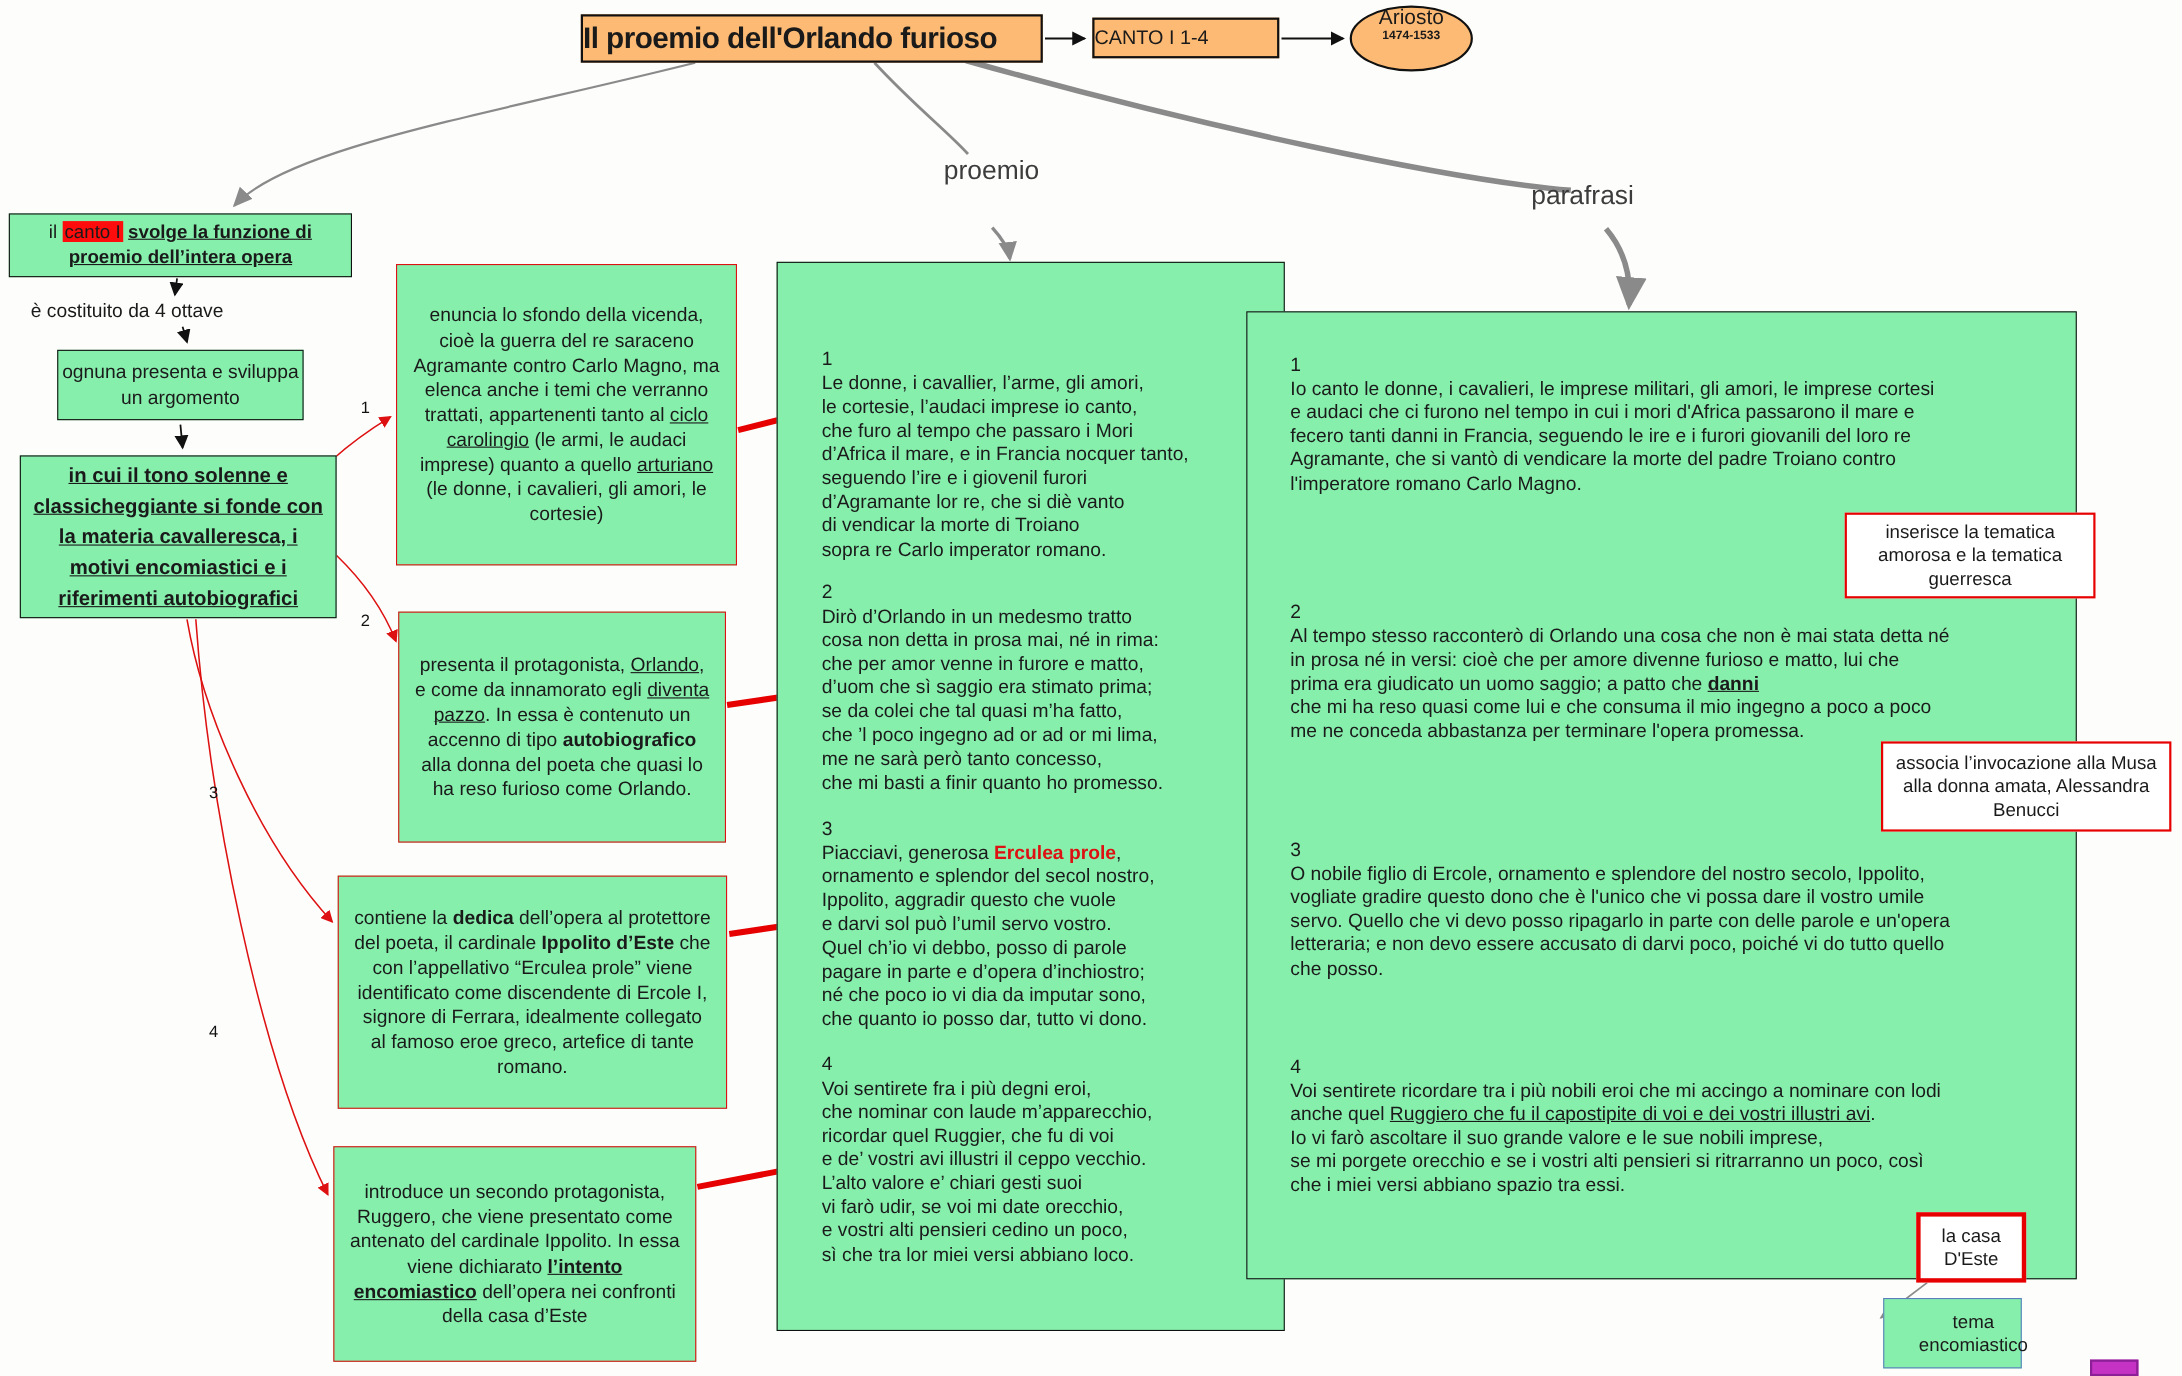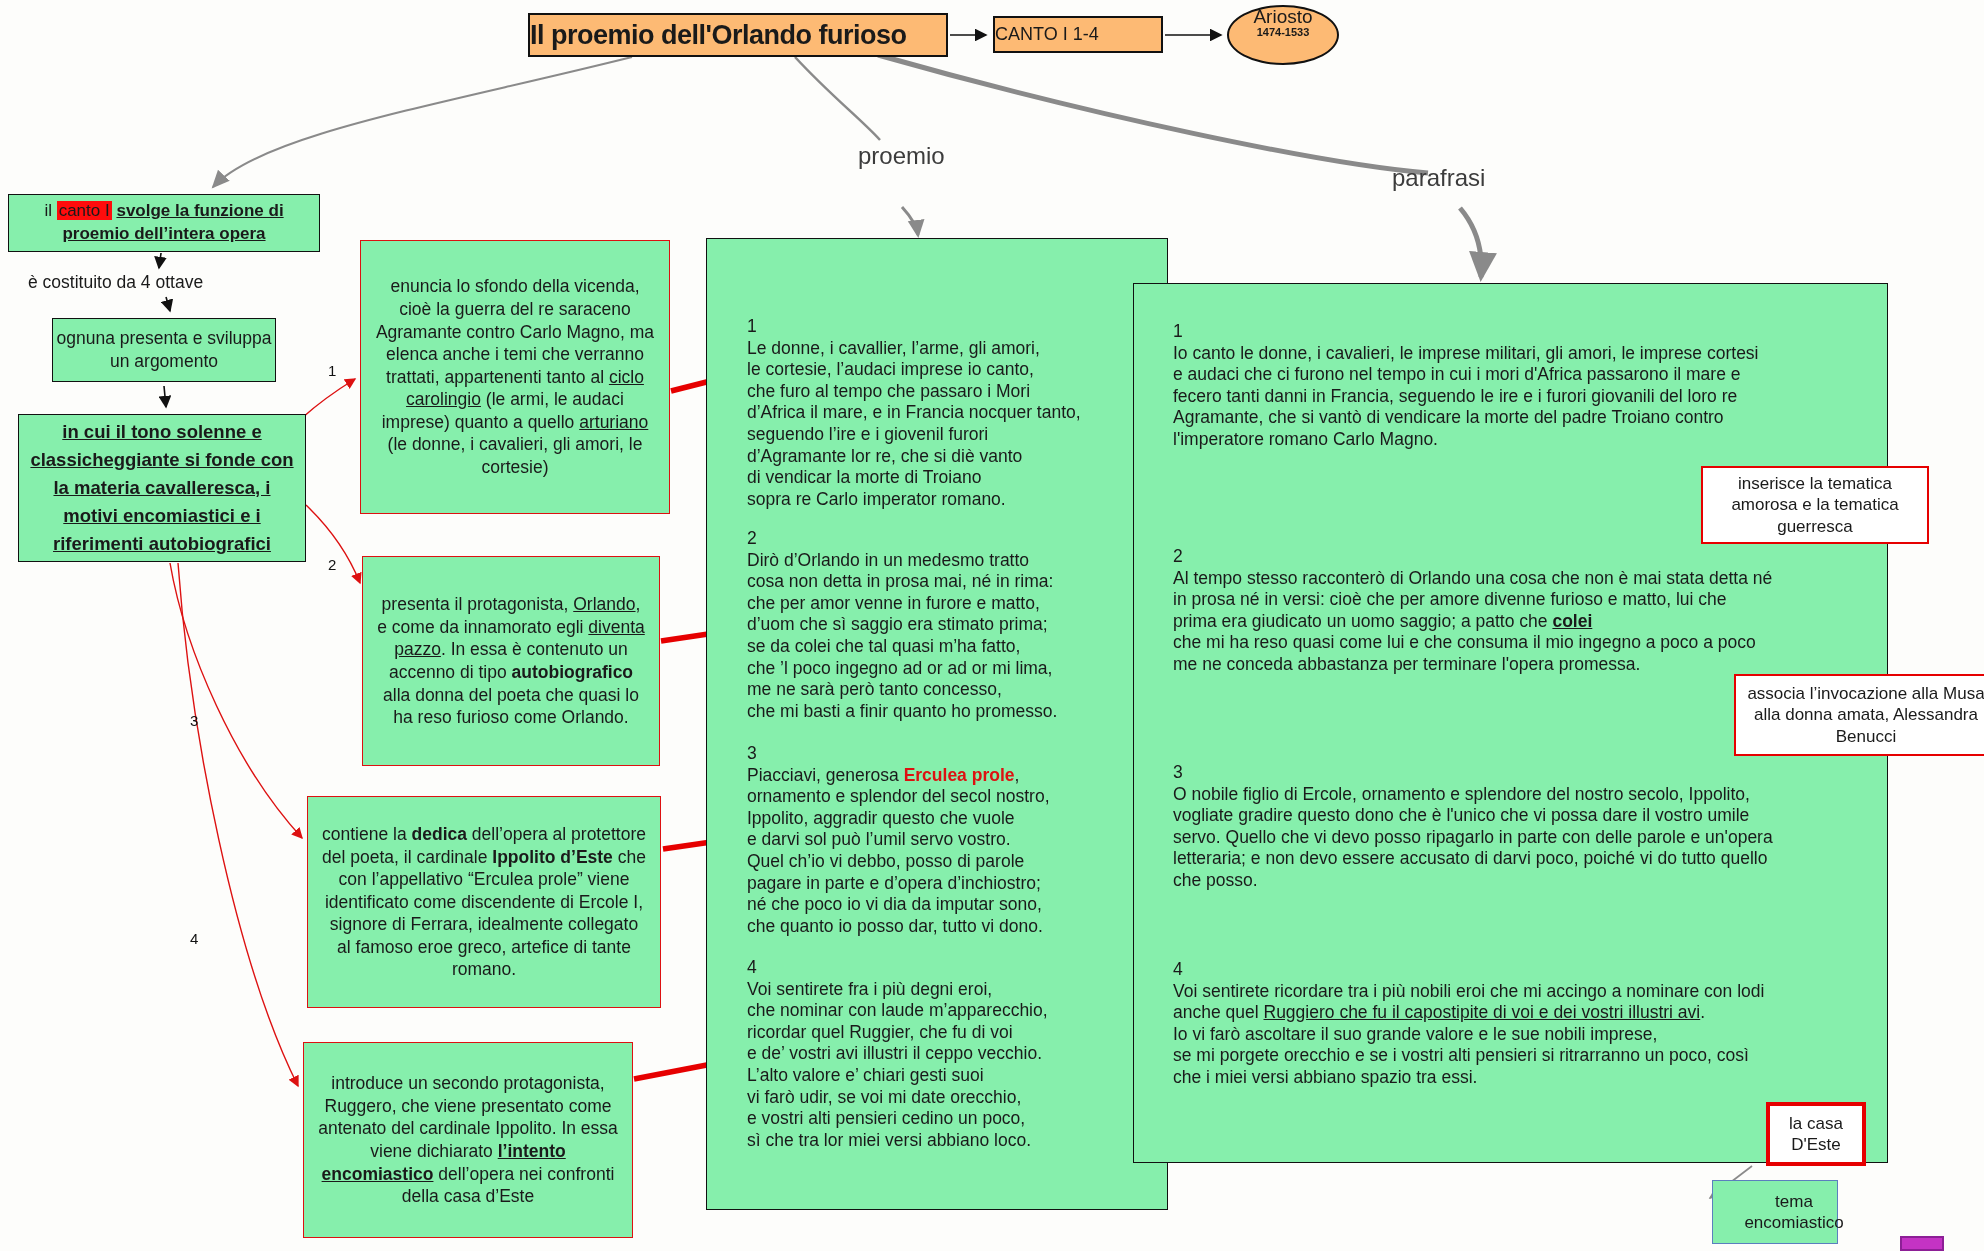--- a/index.html
+++ b/index.html
@@ -28,21 +28,21 @@
   #proemio-box{left:706px;top:238px;width:462px;height:972px;border:1.6px solid #111;}
   #parafrasi-box{left:1133px;top:283px;width:755px;height:880px;border:1.6px solid #111;}
   .verse{position:absolute;left:40px;white-space:pre-line;font-size:17.5px;line-height:21.6px;}
   .para{position:absolute;left:39px;white-space:pre-line;font-size:17.5px;line-height:21.6px;}
   #stanza-1{top:77px;} #stanza-2{top:289px;} #stanza-3{top:504px;} #stanza-4{top:718px;}
   #para-1{top:37px;} #para-2{top:262px;} #para-3{top:478px;} #para-4{top:675px;}
   .branch-label{position:absolute;font-size:24px;color:#3c3c3c;z-index:2;}
   #label-proemio{left:858px;top:142px;}
   #label-parafrasi{left:1392px;top:164px;}
   .redcall{border:2.5px solid #e60000;background:#fff;display:flex;align-items:center;justify-content:center;
-           text-align:center;font-size:17px;line-height:1.25;z-index:3;margin-left:24px;}
+           text-align:center;font-size:17px;line-height:1.25;z-index:3;}
   #call-tematica{left:1677px;top:466px;width:228px;height:78px;}
   #call-musa{left:1710px;top:674px;width:264px;height:82px;}
   #call-casa{left:1742px;top:1102px;width:100px;height:64px;border-width:4px;}
   #call-tema{left:1712px;top:1180px;width:126px;height:64px;border:1.6px solid #5b7fbe;
              display:flex;align-items:center;justify-content:center;text-align:center;font-size:17px;line-height:1.25;z-index:3;padding-left:38px;}
   .numlabel{position:absolute;font-size:15px;color:#111;z-index:2;background:transparent;}
   #num-1{left:328px;top:362px;} #num-2{left:328px;top:556px;}
   #num-3{left:190px;top:712px;} #num-4{left:190px;top:930px;}
   #purple-mark{left:1900px;top:1236px;width:44px;height:15px;background:#c433c4;border:2px solid #8d1f96;z-index:3;}
   .st-b{font-weight:bold;}
@@ -192,21 +192,21 @@
   <div id="parafrasi-box" class="node">
     <div class="para" id="para-1">1
 Io canto le donne, i cavalieri, le imprese militari, gli amori, le imprese cortesi
 e audaci che ci furono nel tempo in cui i mori d'Africa passarono il mare e
 fecero tanti danni in Francia, seguendo le ire e i furori giovanili del loro re
 Agramante, che si vantò di vendicare la morte del padre Troiano contro
 l'imperatore romano Carlo Magno.</div>
     <div class="para" id="para-2"><span>2
 Al tempo stesso racconterò di Orlando una cosa che non è mai stata detta né
 in prosa né in versi: cioè che per amore divenne furioso e matto, lui che
-prima era giudicato un uomo saggio; a patto che </span><span class="st-b st-u">colei</span><span>
+prima era giudicato un uomo saggio; a patto che </span><span class="st-b st-u">danni</span><span>
 che mi ha reso quasi come lui e che consuma il mio ingegno a poco a poco
 me ne conceda abbastanza per terminare l'opera promessa.</span></div>
     <div class="para" id="para-3">3
 O nobile figlio di Ercole, ornamento e splendore del nostro secolo, Ippolito,
 vogliate gradire questo dono che è l'unico che vi possa dare il vostro umile
 servo. Quello che vi devo posso ripagarlo in parte con delle parole e un'opera
 letteraria; e non devo essere accusato di darvi poco, poiché vi do tutto quello
 che posso.</div>
     <div class="para" id="para-4"><span>4
 Voi sentirete ricordare tra i più nobili eroi che mi accingo a nominare con lodi

